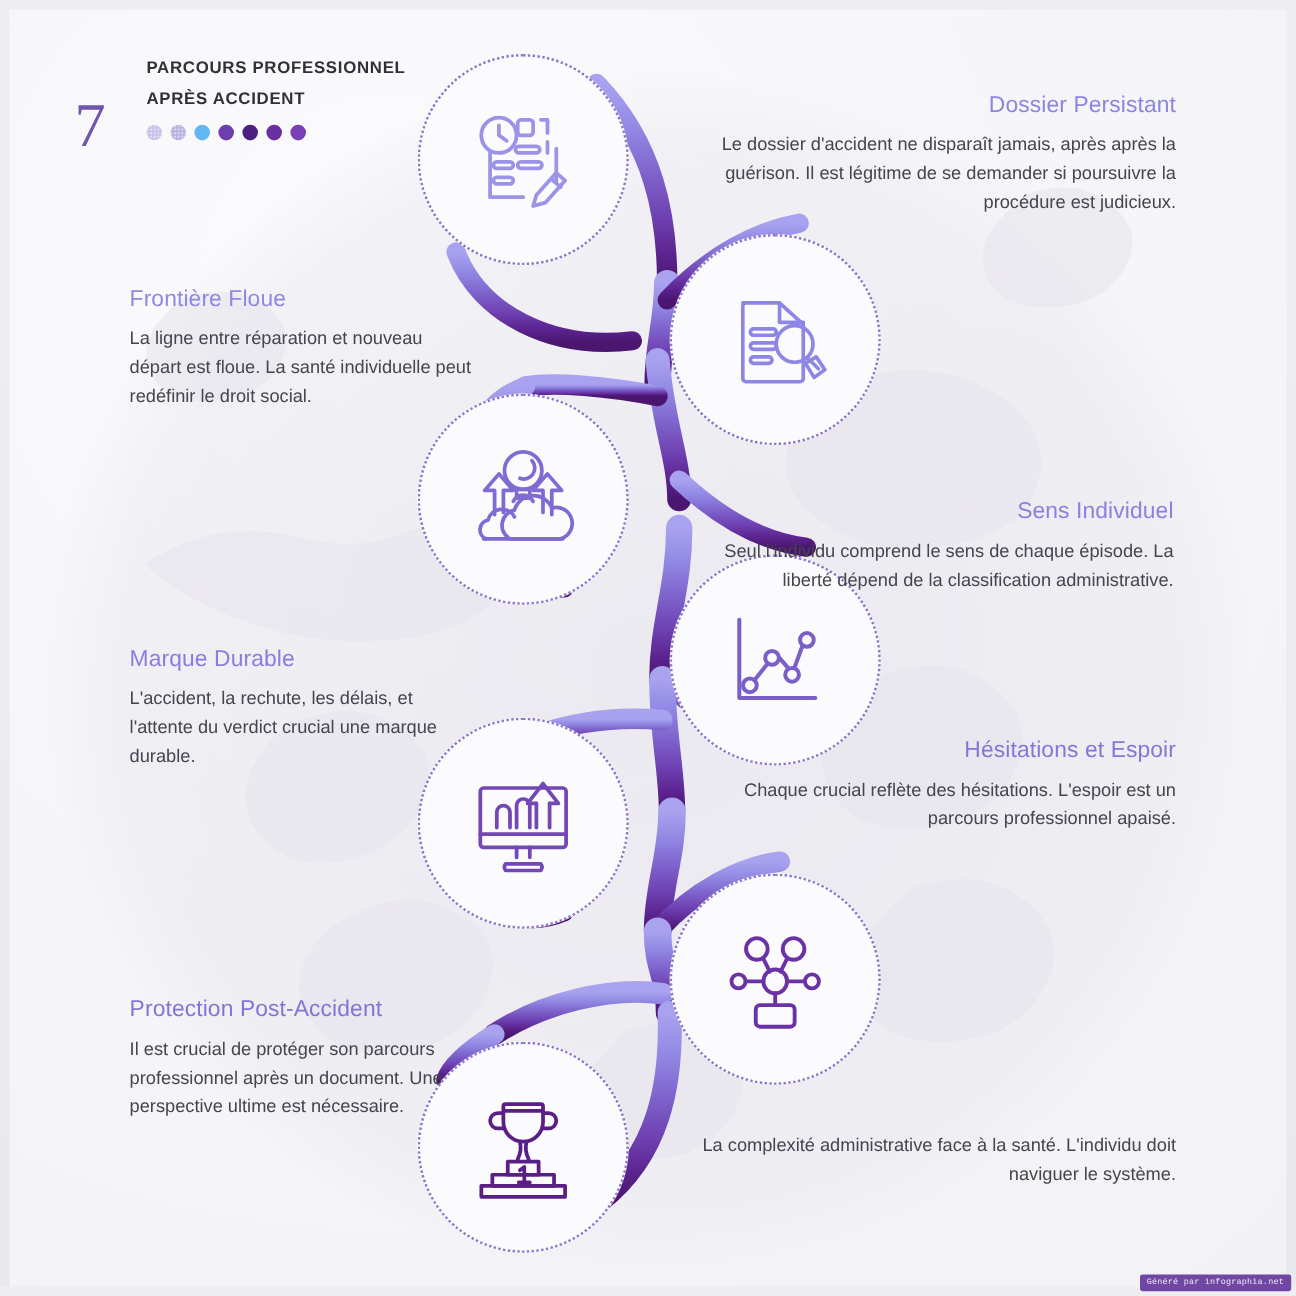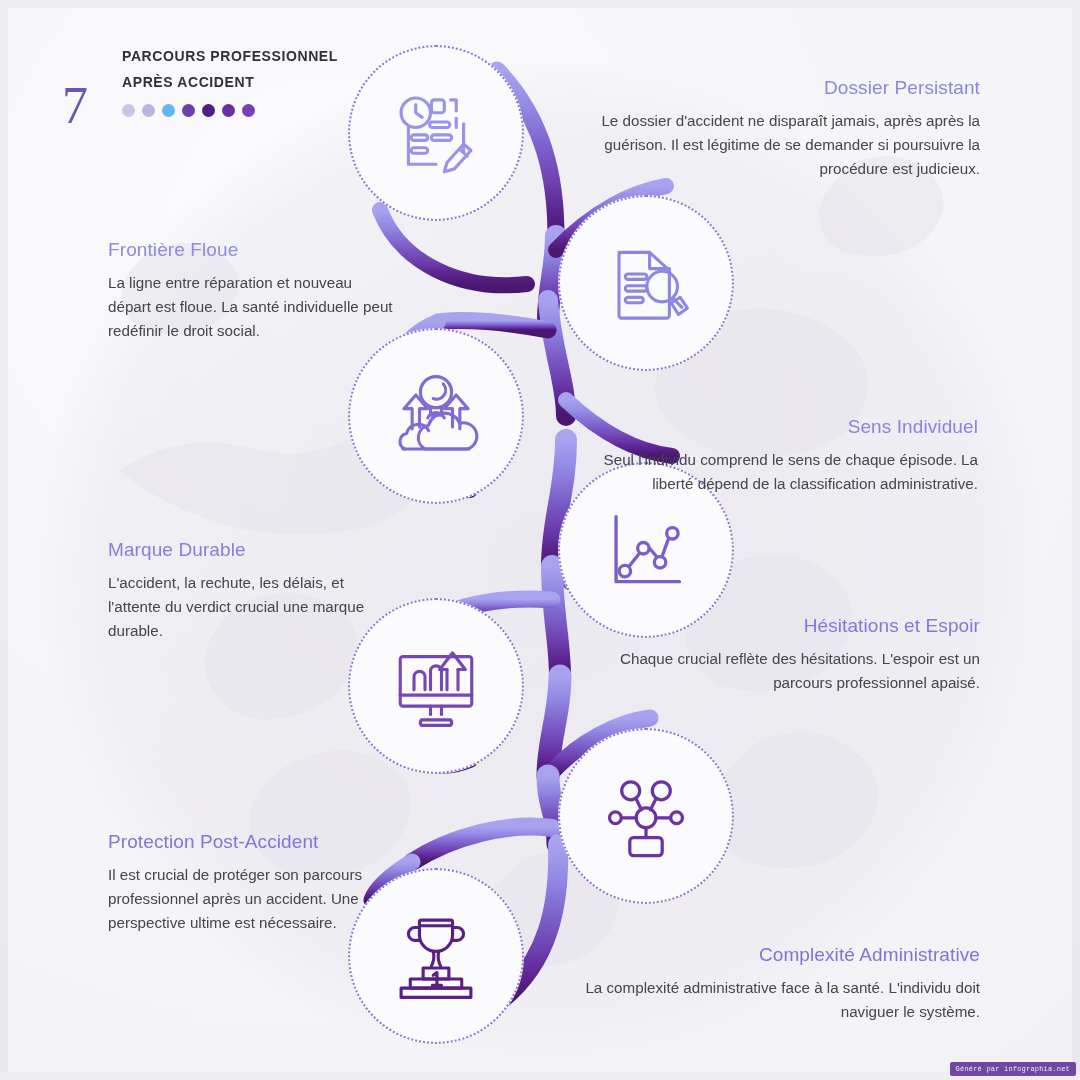--- a/index.html
+++ b/index.html
@@ -317,25 +317,24 @@
     <p>L'accident, la rechute, les délais, et l'attente du verdict crucial une marque durable.</p>
   </div>
 
   <div class="blk right" style="left:580px;top:614px;width:400px;z-index:5;">
     <h3 style="color:#8577d8;">Hésitations et Espoir</h3>
     <p>Chaque crucial reflète des hésitations. L'espoir est un parcours professionnel apaisé.</p>
   </div>
 
   <div class="blk left" style="left:108px;top:785px;width:280px;z-index:5;margin-top:45px;">
     <h3 style="color:#8176d6;">Protection Post-Accident</h3>
-    <p>Il est crucial de protéger son parcours professionnel après un accident. Une perspective ultime est nécessaire.</p>
+    <p>Il est crucial de protéger son parcours professionnel après un document. Une perspective ultime est nécessaire.</p>
   </div>
 
   <div class="blk right" style="left:580px;top:943px;width:400px;z-index:5;">
-    <h3 style="color:#8073d6;">Complexité Administrative</h3>
     <p>La complexité administrative face à la santé. L'individu doit naviguer le système.</p>
   </div>
 
   <div class="edgeL"></div>
   <div class="edgeR"></div>
   <div class="edgeT"></div>
   <div class="edgeB"></div>
 
   <div class="wm">Généré par infographia.net</div>
 </div>

